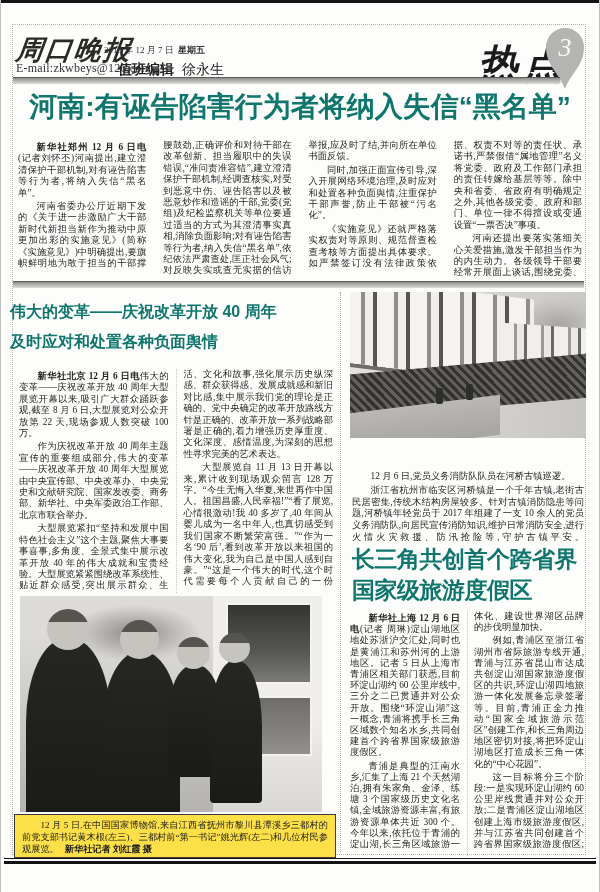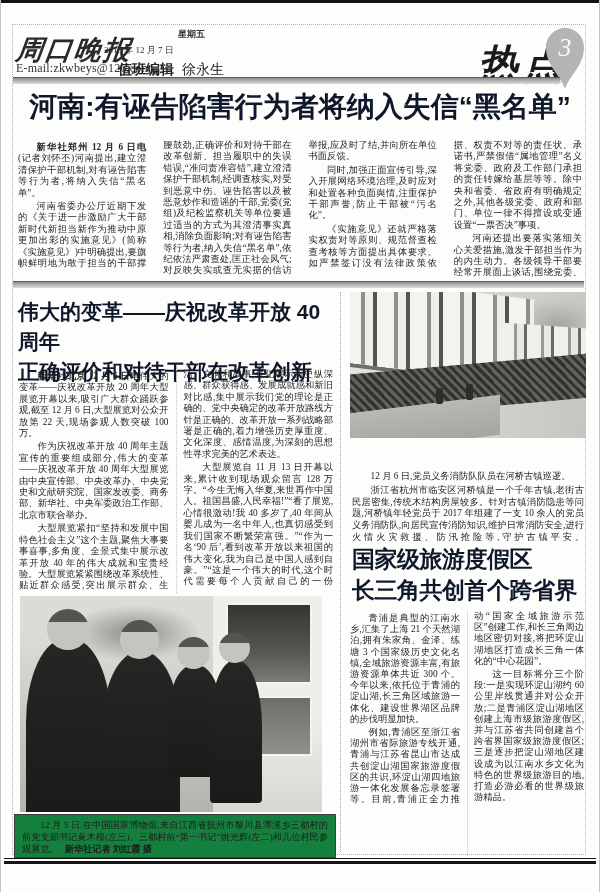--- a/index.html
+++ b/index.html
@@ -13,46 +13,46 @@
   .frame{left:12px;top:24px;width:572px;height:829px;border:1px dotted #b3b3b1;}
   .grule{height:6px;background:linear-gradient(180deg,#8d8d8b,#dddddb);border-top:1px solid #5d5d5b;}
   .hrule{left:13px;top:77px;width:547px;}
   .mrule{left:13px;top:281px;width:571px;}
   .vdiv{left:340px;top:292px;height:560px;width:0;border-left:1px dotted #a9a9a7;}
   .brule{left:4px;top:858px;width:592px;height:2px;border-top:1px solid #141414;border-bottom:3px solid #141414;}
   
   .logo{left:16px;top:32px;font-size:27px;font-weight:bold;font-style:italic;
         letter-spacing:2px;transform:skewX(-7deg);color:#2a2a28;}
   .mdate{left:104px;top:44px;font-size:9px;color:#333;}
-  .mweek{left:178px;top:28px;font-size:9px;font-weight:bold;color:#333;}
+  .mweek{left:178px;top:44px;font-size:9px;font-weight:bold;color:#333;}
   .memail{left:16px;top:61px;font-size:12px;color:#333;letter-spacing:.2px;}
   .mduty{left:118px;top:61px;font-size:14px;color:#222;}
   .mduty b{margin-right:8px;}
   .section{left:478px;top:36px;font-size:40px;font-weight:bold;font-style:italic;
            letter-spacing:5px;color:#1b1b1b;}
   .pin{left:542px;top:25px;width:46px;height:66px;}
   
-  .h-sans{font-family:"Liberation Sans","DejaVu Sans",sans-serif;font-weight:bold;color:#0f172a;}
+  .h-sans{font-family:"Liberation Sans","DejaVu Sans",sans-serif;font-weight:bold;color:#0f766e;}
   .h1{left:18px;top:88px;width:564px;text-align:center;font-size:28px;letter-spacing:0;}
-  .h2{left:18px;top:297px;width:319px;font-size:21px;line-height:30px;}
+  .h2{left:10px;top:297px;width:319px;font-size:16px;line-height:30px;}
   .h3{left:352px;top:544px;width:234px;font-size:23px;line-height:31px;letter-spacing:-.5px;}
   .hfire{left:350px;top:443px;width:236px;text-align:center;font-size:16px;}
   
   .body-text{font-size:9.3px;line-height:11.4px;text-align:justify;overflow:hidden;color:#242422;}
   .body-text p{margin:2px;text-indent:2em;}
   .a1{left:16px;top:140px;width:568px;height:139px;column-count:4;column-gap:13px;}
   .a2{left:17px;top:369px;width:318px;height:224px;column-count:2;column-gap:11px;
       column-rule:1px dotted #c5c5c3;}
   .a3{left:348px;top:611px;width:238px;height:245px;column-count:2;column-gap:10px;
       column-rule:1px dotted #c5c5c3;line-height:11.2px;}
   .firecap{left:350px;top:469px;width:236px;height:72px;line-height:11.8px;}
   .credit{margin-left:6px;font-weight:bold;white-space:nowrap;}
   .capbox{left:14px;top:814px;width:306px;height:34px;border:1px solid #3c3c3a;
           padding:4px 7px;font-size:9.2px;line-height:12px;text-align:justify;overflow:hidden;
-          background:#15803d;}
+          background:#fde047;}
   .capbox .ind{margin-left:2em;}
   
   .town{left:350px;top:292px;width:236px;height:146px;overflow:hidden;
         background:linear-gradient(100deg,#e6e5e1,#d7d6d2 45%,#c6c5c1);}
   .town .mtn{position:absolute;right:-18px;top:6px;width:90px;height:54px;border-radius:50%;
         background:radial-gradient(closest-side,#a6a5a1,#c2c1bd 70%,transparent);}
   .town .bldg{position:absolute;left:-6px;top:-4px;width:190px;height:86px;transform:skewY(7deg);
         background:repeating-linear-gradient(90deg,#f4f3ef 0 17px,#8f8e8a 17px 21px,#efeeea 21px 29px,#55544f 29px 33px);
         box-shadow:0 4px 0 #6f6e6a;}
   .town .bldg2{position:absolute;left:150px;top:34px;width:100px;height:48px;transform:skewY(4deg);
@@ -109,24 +109,24 @@
     <p>同时,加强正面宣传引导,深入开展网络环境治理,及时应对和处置各种负面舆情,注重保护干部声誉,防止干部被“污名化”。</p>
     <p>《实施意见》还就严格落实权责对等原则、规范督查检查考核等方面提出具体要求。如严禁签订没有法律政策依据、权责不对等的责任状、承诺书,严禁假借“属地管理”名义将党委、政府及工作部门承担的责任转嫁给基层等等。除中央和省委、省政府有明确规定之外,其他各级党委、政府和部门、单位一律不得擅设或变通设置“一票否决”事项。</p>
     <p>河南还提出要落实落细关心关爱措施,激发干部担当作为的内生动力。各级领导干部要经常开展面上谈话,围绕党委、政府重大政治任务,做好思想政治工作,坚持重点干部重点谈话。对存在苗头性倾向性问题的、受到问责处理的、被诬告错告的、个人家庭生活存在实际困难的、调整职务的干部,及时倾听诉求,帮助解决问题。对敢担当善作为的优秀干部,尤其是那些在基层一线和困难地区埋头苦干、不事张扬、实绩突出、群众认可的干部,综合运用通报嘉奖、记功等表彰方式,增强干部的荣誉感、自豪感,在全省上下推动形成上级为下级担当、组织为干部担当、干部为事业担当的浓厚氛围。</p>
   </div>
 
   <div class="abs grule mrule"></div>
   <div class="abs vdiv"></div>
 
   <div class="abs h-sans h2">
     <div>伟大的变革——庆祝改革开放 40 周年</div>
-    <div>正确评价和对待干部在改革创新</div>
+    <div>及时应对和处置各种负面舆情</div>
   </div>
   <div class="abs body-text a2">
-    <p><b>新华社北京 12 月 6 日电</b><span>伟大的变革——庆祝改革开放 20 周年大型展览开幕以来,吸引广大群众踊跃参观,截至 12 月 6 日,大型展览对公众开放第 22 天,现场参观人数突破 100 万。</span></p>
+    <p><b>新华社北京 12 月 6 日电</b><span>伟大的变革——庆祝改革开放 40 周年大型展览开幕以来,吸引广大群众踊跃参观,截至 8 月 6 日,大型展览对公众开放第 22 天,现场参观人数突破 100 万。</span></p>
     <p>作为庆祝改革开放 40 周年主题宣传的重要组成部分,伟大的变革——庆祝改革开放 40 周年大型展览由中央宣传部、中央改革办、中央党史和文献研究院、国家发改委、商务部、新华社、中央军委政治工作部、北京市联合举办。</p>
     <p>大型展览紧扣“坚持和发展中国特色社会主义”这个主题,聚焦大事要事喜事,多角度、全景式集中展示改革开放 40 年的伟大成就和宝贵经验。大型展览紧紧围绕改革系统性、贴近群众感受,突出展示群众、生活、文化和故事,强化展示历史纵深感、群众获得感、发展成就感和新旧对比感,集中展示我们党的理论是正确的、党中央确定的改革开放路线方针是正确的、改革开放一系列战略部署是正确的,着力增强历史厚重度、文化深度、感情温度,为深刻的思想性寻求完美的艺术表达。</p>
     <p>大型展览自 11 月 13 日开幕以来,累计收到现场观众留言 128 万字。“今生无悔入华夏,来世再作中国人。祖国昌盛,人民幸福!”“看了展览,心情很激动!我 40 多岁了,40 年间从婴儿成为一名中年人,也真切感受到我们国家不断繁荣富强。”“作为一名‘90 后’,看到改革开放以来祖国的伟大变化,我为自己是中国人感到自豪。”“这是一个伟大的时代,这个时代需要每个人贡献自己的一份力!”……大型展览呈现的改革开放 40 年光辉历程,使来自天南海北、各行各业的人们更加坚定实现中华民族伟大复兴中国梦的信心和决心,他们用热情洋溢的留言抒发观展心情,祝福伟大祖国。</p>
 
   </div>
 
   <div class="abs museum">
     <div class="wall"></div>
     <div class="art1"></div>
     <div class="art2"></div>
@@ -152,24 +152,25 @@
     <div class="bank"></div>
     <div class="post" style="left:86px;top:96px;"></div>
     <div class="post" style="left:116px;top:92px;"></div>
   </div>
   <div class="abs body-text firecap">
     <p>12 月 6 日,党员义务消防队队员在河桥古镇巡逻。</p>
     <p><span>浙江省杭州市临安区河桥镇是一个千年古镇,老街古民居密集,传统木结构房屋较多。针对古镇消防隐患等问题,河桥镇年轻党员于 2017 年组建了一支 10 余人的党员义务消防队,向居民宣传消防知识,维护日常消防安全,进行火情火灾救援、防汛抢险等,守护古镇平安。</span><span class="credit">新华社记者 徐昱 摄</span></p>
   </div>
 
   <div class="abs h-sans h3">
+    <div>长三角共创首个跨省界</div>
     <div>国家级旅游度假区</div>
-    <div>长三角共创首个跨省界</div>
   </div>
   <div class="abs body-text a3">
+    <p><b>新华社上海 12 月 6 日电</b><span>(记者 周琳)淀山湖地区地处苏浙沪交汇处,同时也是黄浦江和苏州河的上游地区。记者 5 日从上海市青浦区相关部门获悉,目前环淀山湖约 60 公里岸线中,三分之二已贯通并对公众开放。围绕“环淀山湖”这一概念,青浦将携手长三角区域数个知名水乡,共同创建首个跨省界国家级旅游度假区。</span></p>
     <p>青浦是典型的江南水乡,汇集了上海 21 个天然湖泊,拥有朱家角、金泽、练塘 3 个国家级历史文化名镇,全域旅游资源丰富,有旅游资源单体共近 300 个。今年以来,依托位于青浦的淀山湖,长三角区域旅游一体化、建设世界湖区品牌的步伐明显加快。</p>
     <p>例如,青浦区至浙江省湖州市省际旅游专线开通,青浦与江苏省昆山市达成共创淀山湖国家旅游度假区的共识,环淀山湖四地旅游一体化发展备忘录签署等。目前,青浦正全力推动“国家全域旅游示范区”创建工作,和长三角周边地区密切对接,将把环淀山湖地区打造成长三角一体化的“中心花园”。</p>
     <p>这一目标将分三个阶段:一是实现环淀山湖约 60 公里岸线贯通并对公众开放;二是青浦区淀山湖地区创建上海市级旅游度假区,并与江苏省共同创建首个跨省界国家级旅游度假区;三是逐步把淀山湖地区建设成为以江南水乡文化为特色的世界级旅游目的地,打造必游必看的世界级旅游精品。</p>
 
   </div>
 
   <div class="abs brule"></div>
 </div>
 
 </body></html>

